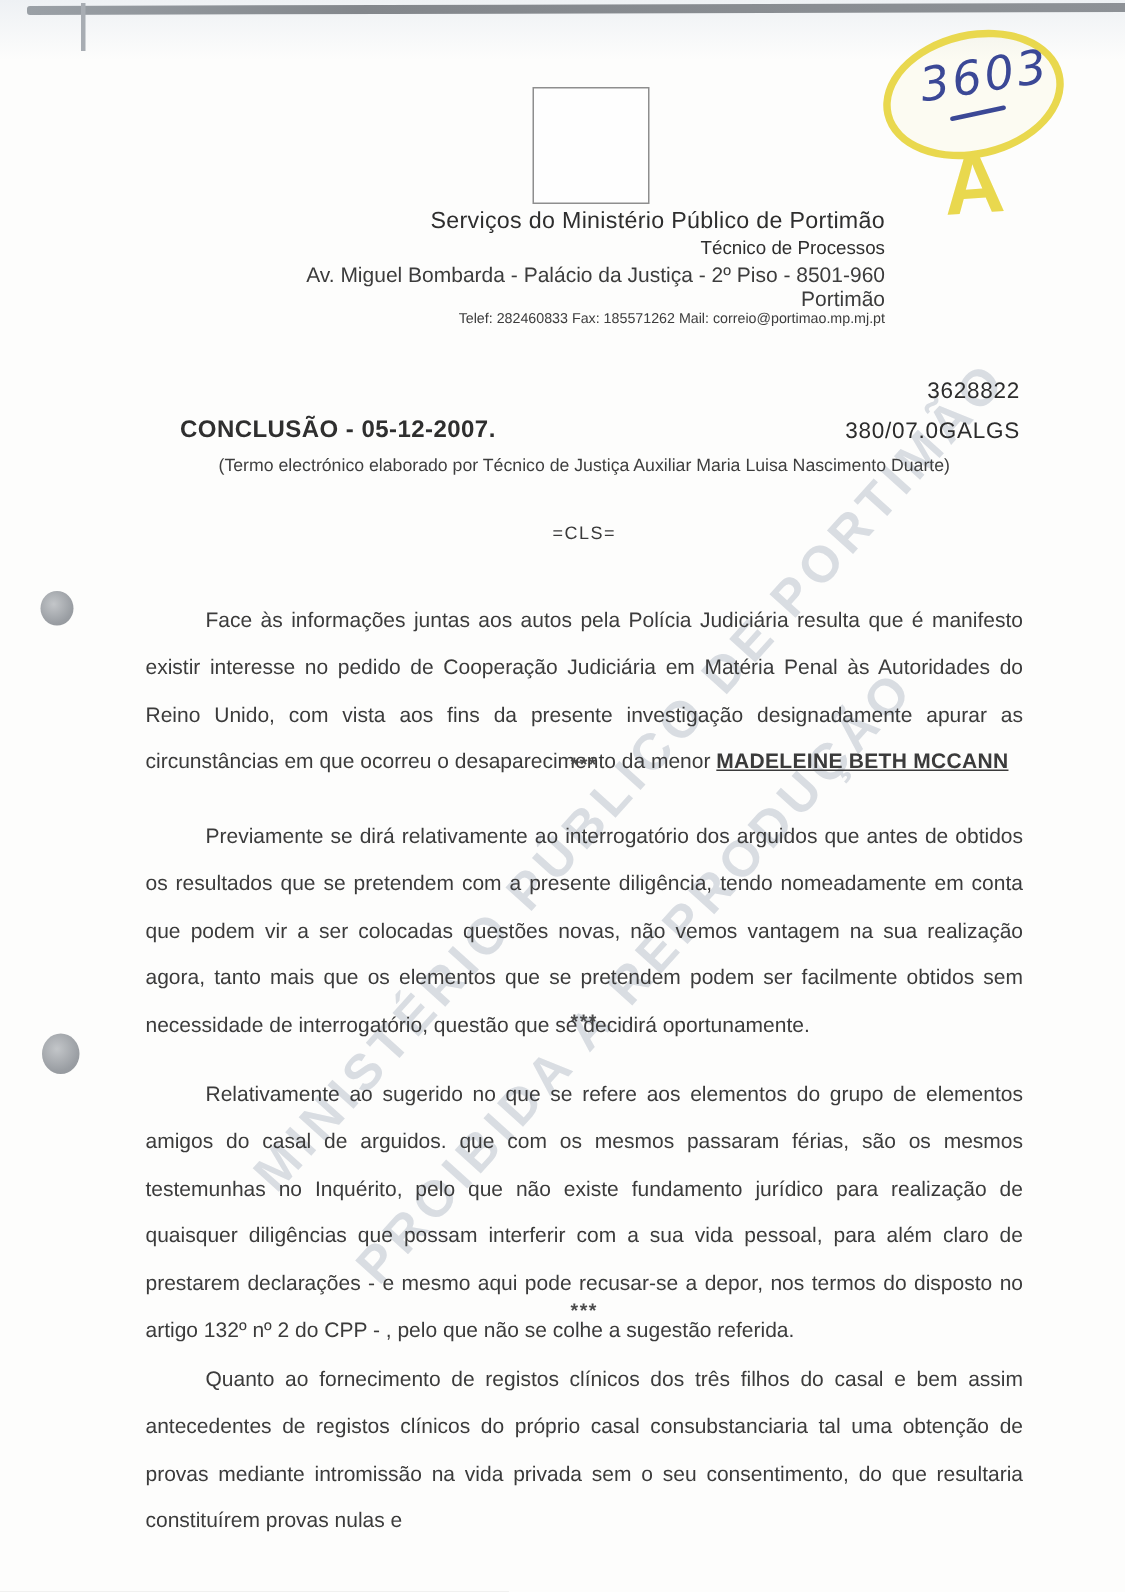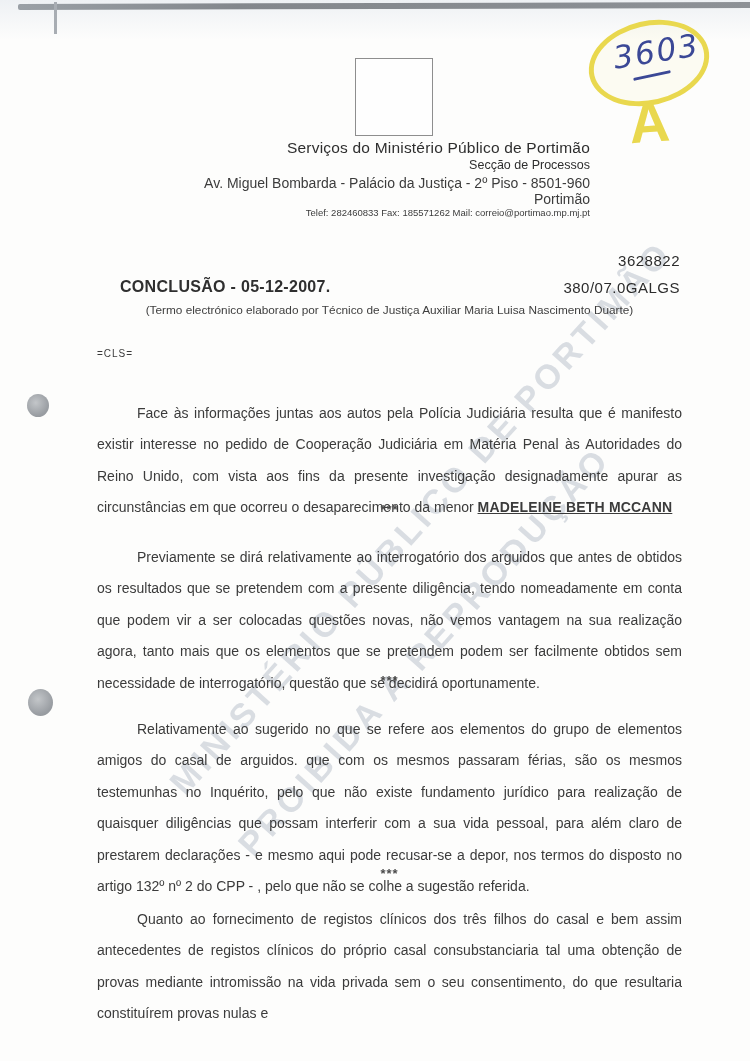--- a/index.html
+++ b/index.html
@@ -51,22 +51,22 @@
   .letterhead .address { font-size:14px; margin-top:3px; color:#3c3c3c; }
   .letterhead .contact { font-size:9.5px; color:#3c3c3c; }
 
   .refs { position:absolute; right:70px; top:199px; text-align:right;
     font-size:15px; color:#2c2c2c; line-height:27px; letter-spacing:0.5px; z-index:1;margin-top:48px; }
 
   .conclusao { position:absolute; left:120px; top:278px; font-size:16px;
     font-weight:bold; color:#2f2f2f; letter-spacing:0.3px; z-index:1; }
   .termo { position:absolute; left:97px; top:303px; width:585px; text-align:center;
     font-size:11.8px; color:#3e3e3e; z-index:1; }
-  .cls { position:absolute; left:97px; top:348px; width:585px; text-align:left;
-    font-size:10px; color:#3a3a3a; letter-spacing:1px; z-index:1; }
+  .cls { position:absolute; left:97px; top:348px; width:585px; text-align:center;
+    font-size:12px; color:#3a3a3a; letter-spacing:1px; z-index:1; }
 
   .para { position:absolute; left:97px; width:585px; font-size:14px;
     line-height:31.4px; text-align:justify; text-indent:40px; color:#3b3b3b; z-index:1; }
   .para b { letter-spacing:0.2px;text-decoration:underline; }
   .p1 { top:384px; } .p2 { top:528px; } .p3 { top:700px; } .p4 { top:890px; }
   .sep { position:absolute; left:97px; width:585px; text-align:center;
     font-size:13px; font-weight:bold; color:#4a4a4a; letter-spacing:1px; z-index:1; }
   .s1 { top:502px; } .s2 { top:673px; } .s3 { top:866px; }
 </style>
 </head>
@@ -87,21 +87,21 @@
   <div class="punch punch-2"></div>
 
   <div class="hl-circle"></div>
   <div class="hw-number">3603</div>
   <div class="hw-underline"></div>
   <div class="hl-letter">A</div>
 
   <div class="logo-box"></div>
   <div class="letterhead">
     <div class="dept">Serviços do Ministério Público de Portimão</div>
-    <div class="section">Secção de Processos</div>
+    <div class="section">Técnico de Processos</div>
     <div class="address">Av. Miguel Bombarda - Palácio da Justiça - 2º Piso - 8501-960 Portimão</div>
     <div class="contact">Telef: 282460833   Fax: 185571262 Mail: correio@portimao.mp.mj.pt</div>
   </div>
 
   <div class="refs">
     <div>3628822</div>
     <div>380/07.0GALGS</div>
   </div>
 
   <div class="conclusao">CONCLUSÃO - 05-12-2007.</div>

